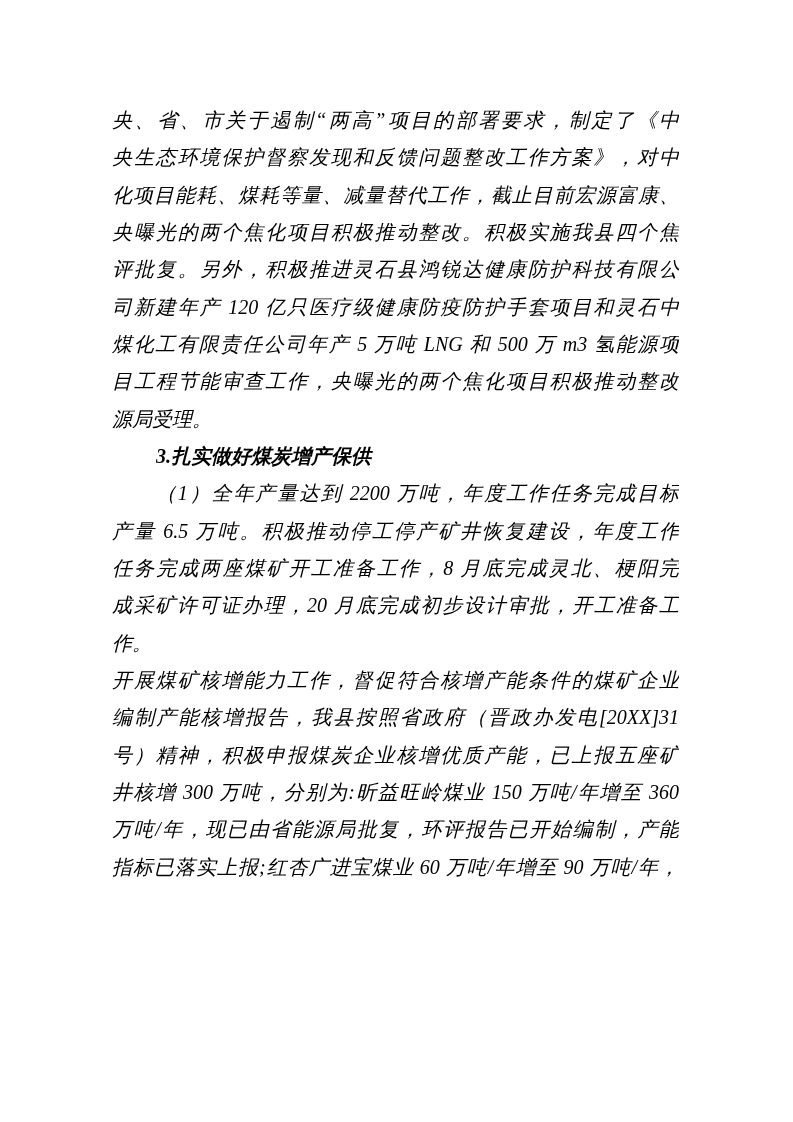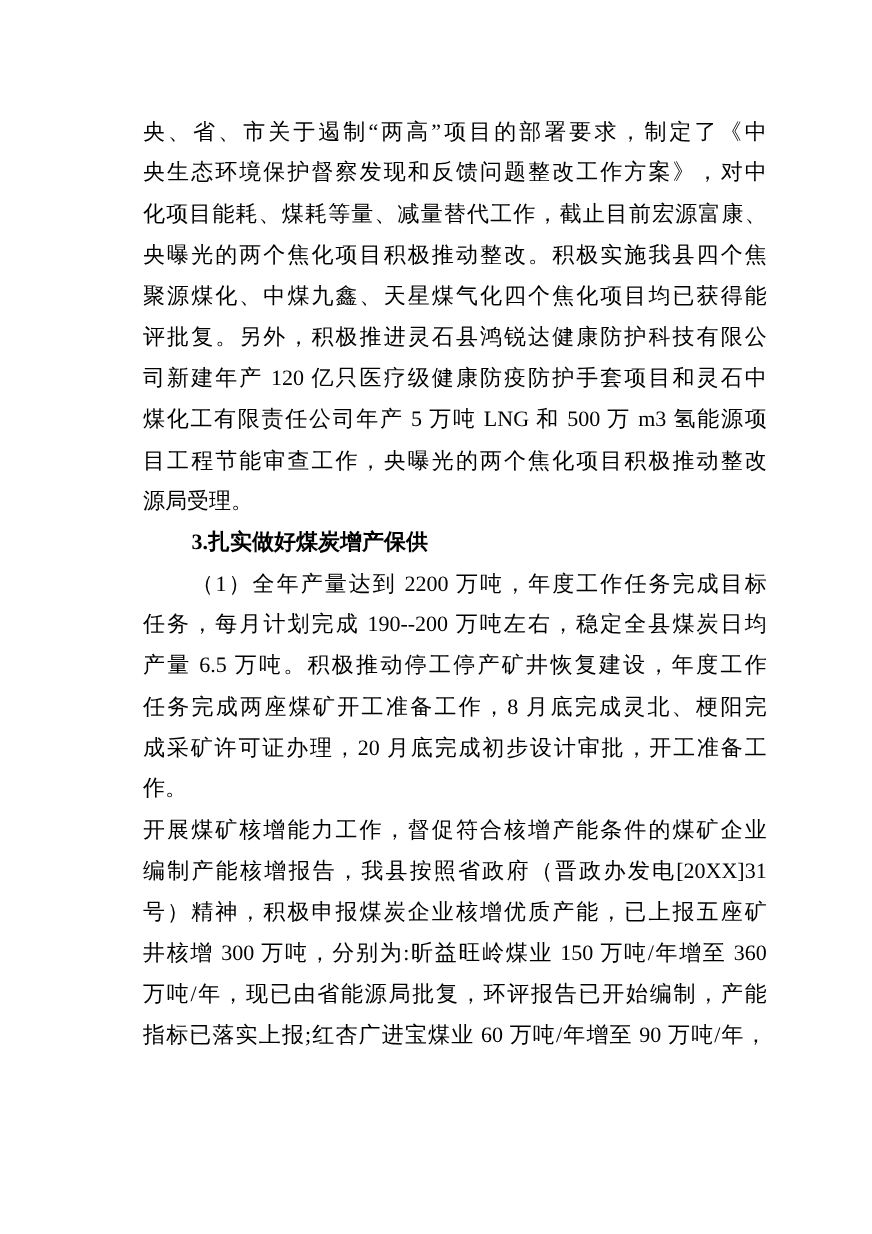--- a/index.html
+++ b/index.html
@@ -11,23 +11,24 @@
     position: relative;
     width: 793px;
     height: 1122px;
     background: #ffffff;
     overflow: hidden;
     font-family: "Liberation Serif", serif;
     color: #000000;
   }
   .textblock {
     position: absolute;
-    left: 130px;
+    left: 112px;
     top: 102px;
     width: 567px;
+    font-style: italic;
   }
   .line {
     height: 37.33px;
     line-height: 37.33px;
     font-size: 20px;
     overflow: hidden;
     text-align: justify;
     text-align-last: justify;
     -moz-text-align-last: justify;
     white-space: normal;
@@ -52,29 +53,27 @@
 </head>
 <body>
 
 <div class="page">
   <div class="textblock">
 
   <div class="line">央、省、市关于遏制“两高”项目的部署要求，制定了《中</div>
       <div class="line">央生态环境保护督察发现和反馈问题整改工作方案》，对中</div>
       <div class="line">化项目能耗、煤耗等量、减量替代工作，截止目前宏源富康、</div>
       <div class="line">央曝光的两个焦化项目积极推动整改。积极实施我县四个焦</div>
-      <div class="line">聚源煤化、中煤九鑫、天星煤气化四个焦化项目均已获得能</div>
       <div class="line">评批复。另外，积极推进灵石县鸿锐达健康防护科技有限公</div>
       <div class="line">司新建年产 120 亿只医疗级健康防疫防护手套项目和灵石中</div>
       <div class="line">煤化工有限责任公司年产 5 万吨 LNG 和 500 万 m3 氢能源项</div>
       <div class="line">目工程节能审查工作，央曝光的两个焦化项目积极推动整改</div>
       <div class="line short">源局受理。</div>
       <div class="line heading indent">3.扎实做好煤炭增产保供</div>
       <div class="line indent">（1）全年产量达到 2200 万吨，年度工作任务完成目标</div>
-      <div class="line">任务，每月计划完成 190--200 万吨左右，稳定全县煤炭日均</div>
       <div class="line">产量 6.5 万吨。积极推动停工停产矿井恢复建设，年度工作</div>
       <div class="line">任务完成两座煤矿开工准备工作，8 月底完成灵北、梗阳完</div>
       <div class="line">成采矿许可证办理，20 月底完成初步设计审批，开工准备工</div>
       <div class="line short">作。</div>
       <div class="line">开展煤矿核增能力工作，督促符合核增产能条件的煤矿企业</div>
       <div class="line">编制产能核增报告，我县按照省政府（晋政办发电[20XX]31</div>
       <div class="line">号）精神，积极申报煤炭企业核增优质产能，已上报五座矿</div>
       <div class="line">井核增 300 万吨，分别为:昕益旺岭煤业 150 万吨/年增至 360</div>
       <div class="line">万吨/年，现已由省能源局批复，环评报告已开始编制，产能</div>
       <div class="line">指标已落实上报;红杏广进宝煤业 60 万吨/年增至 90 万吨/年，</div>

